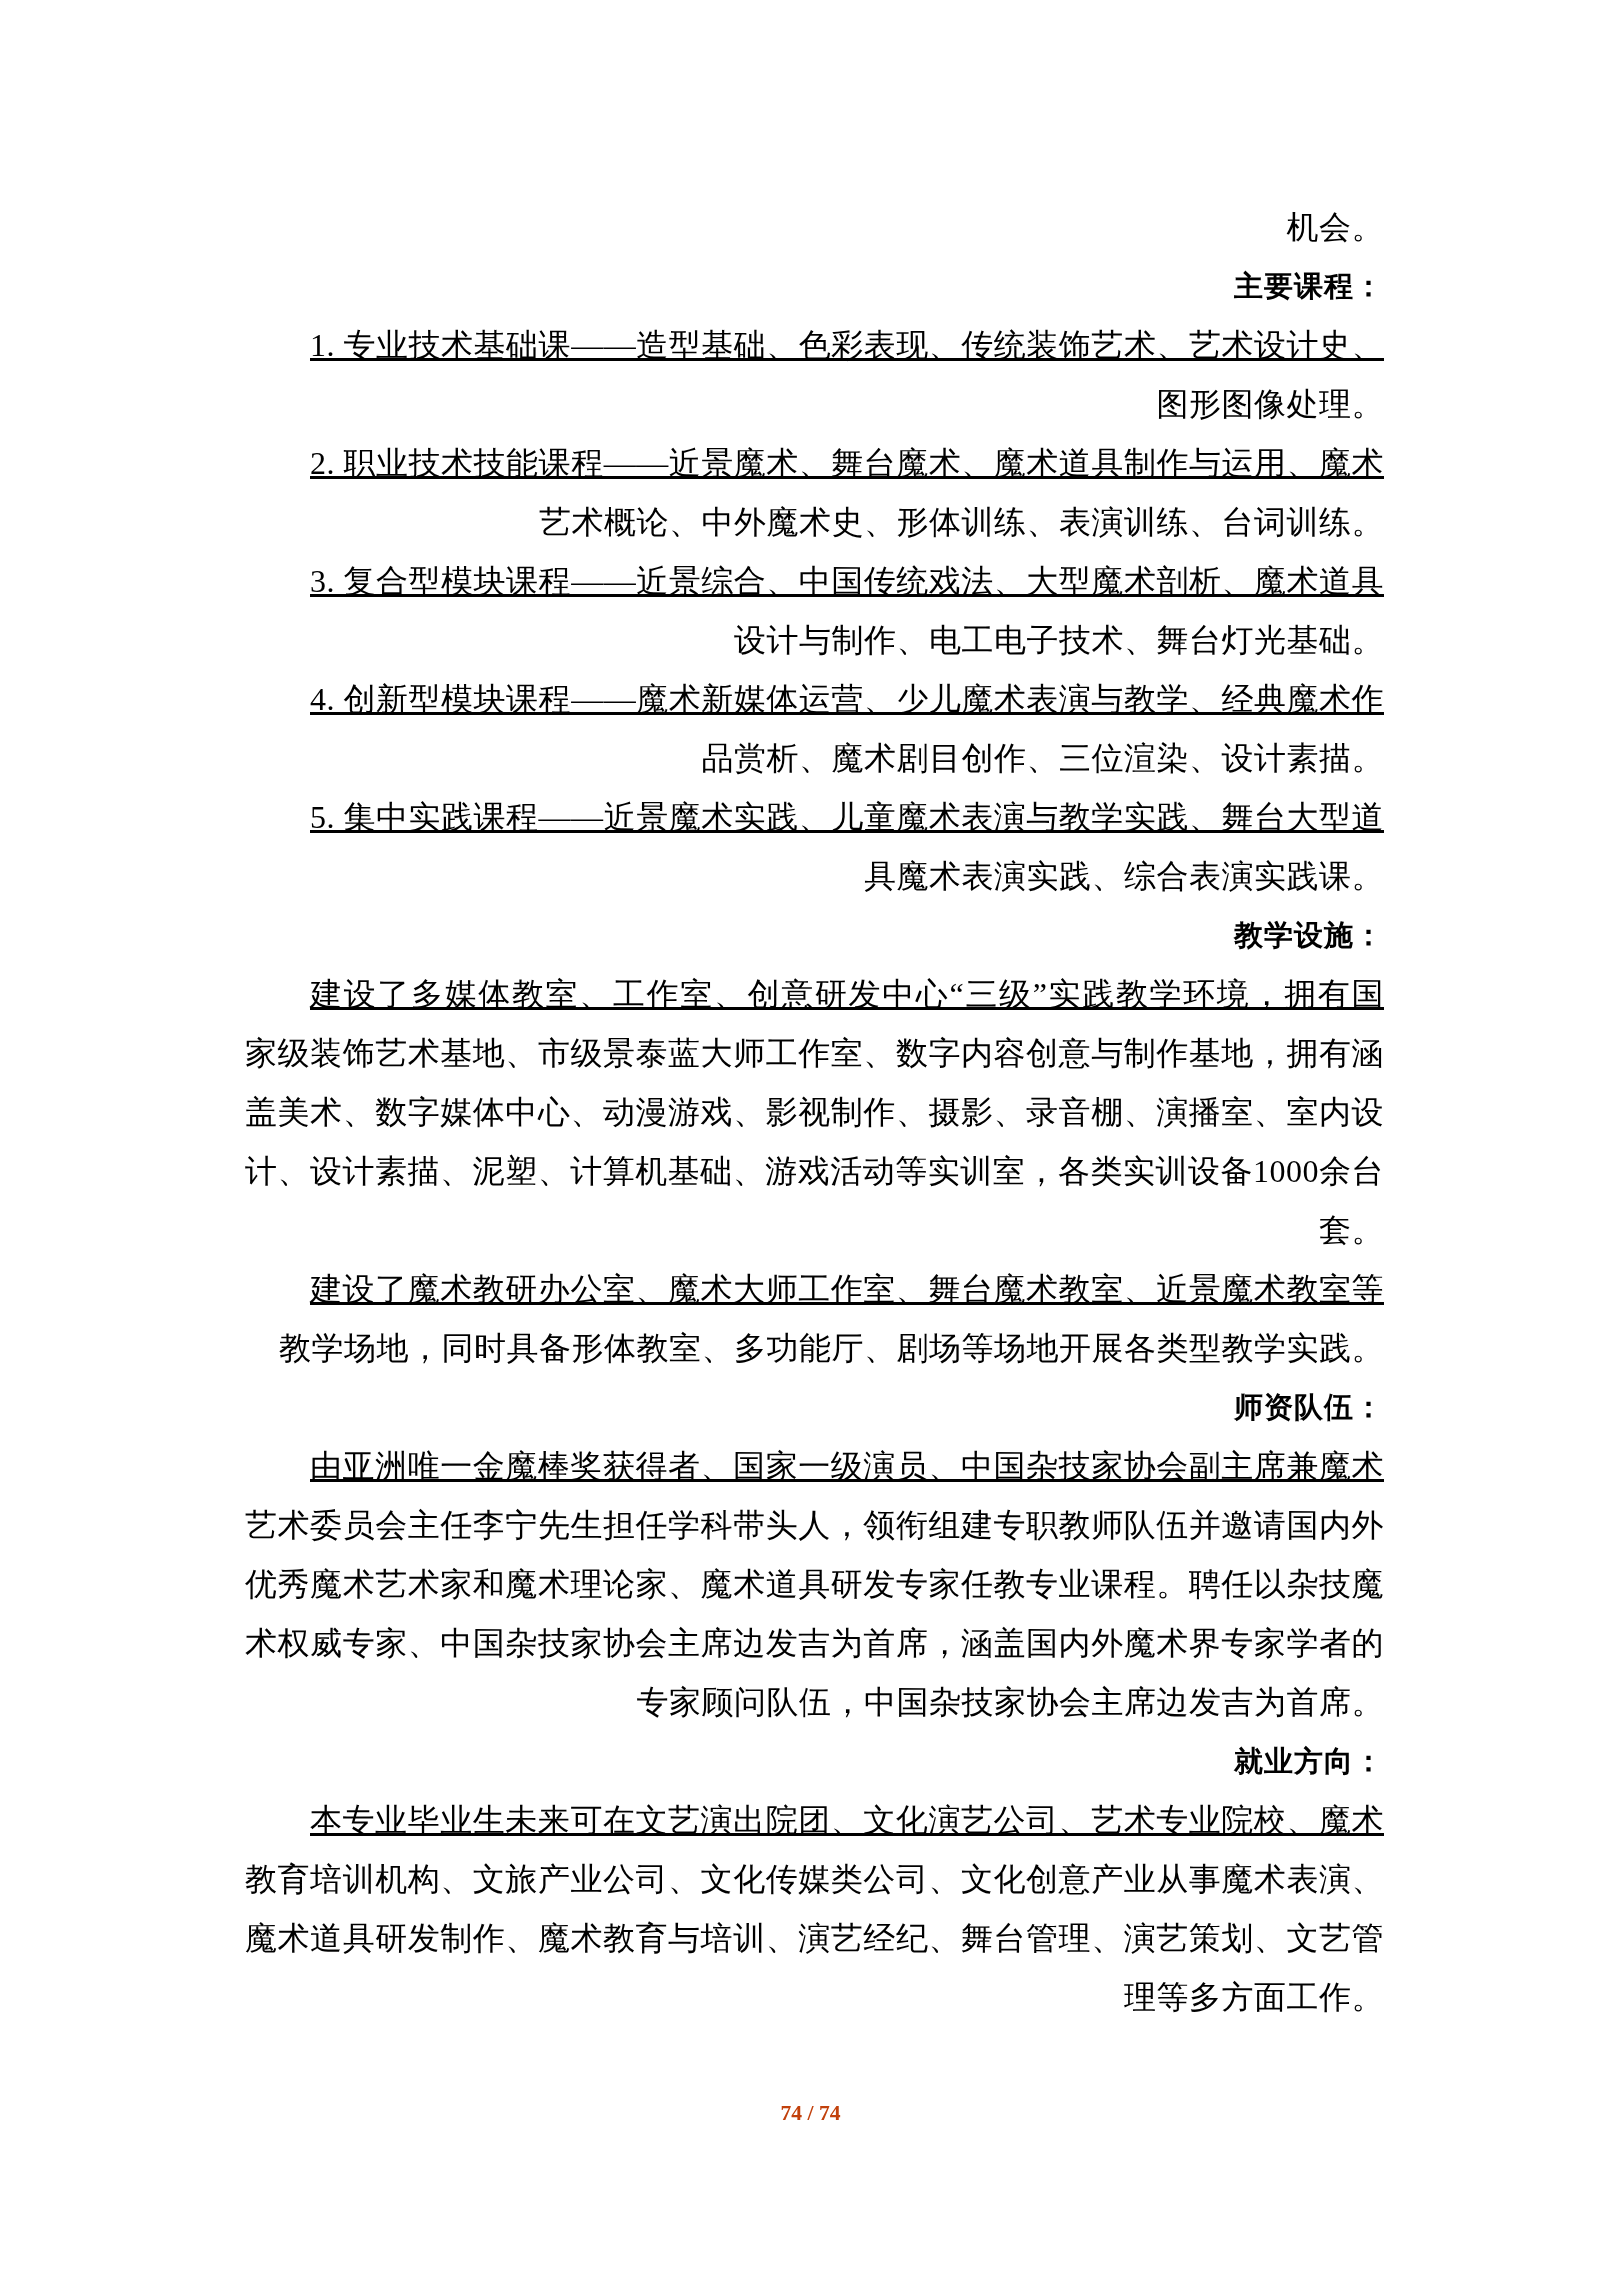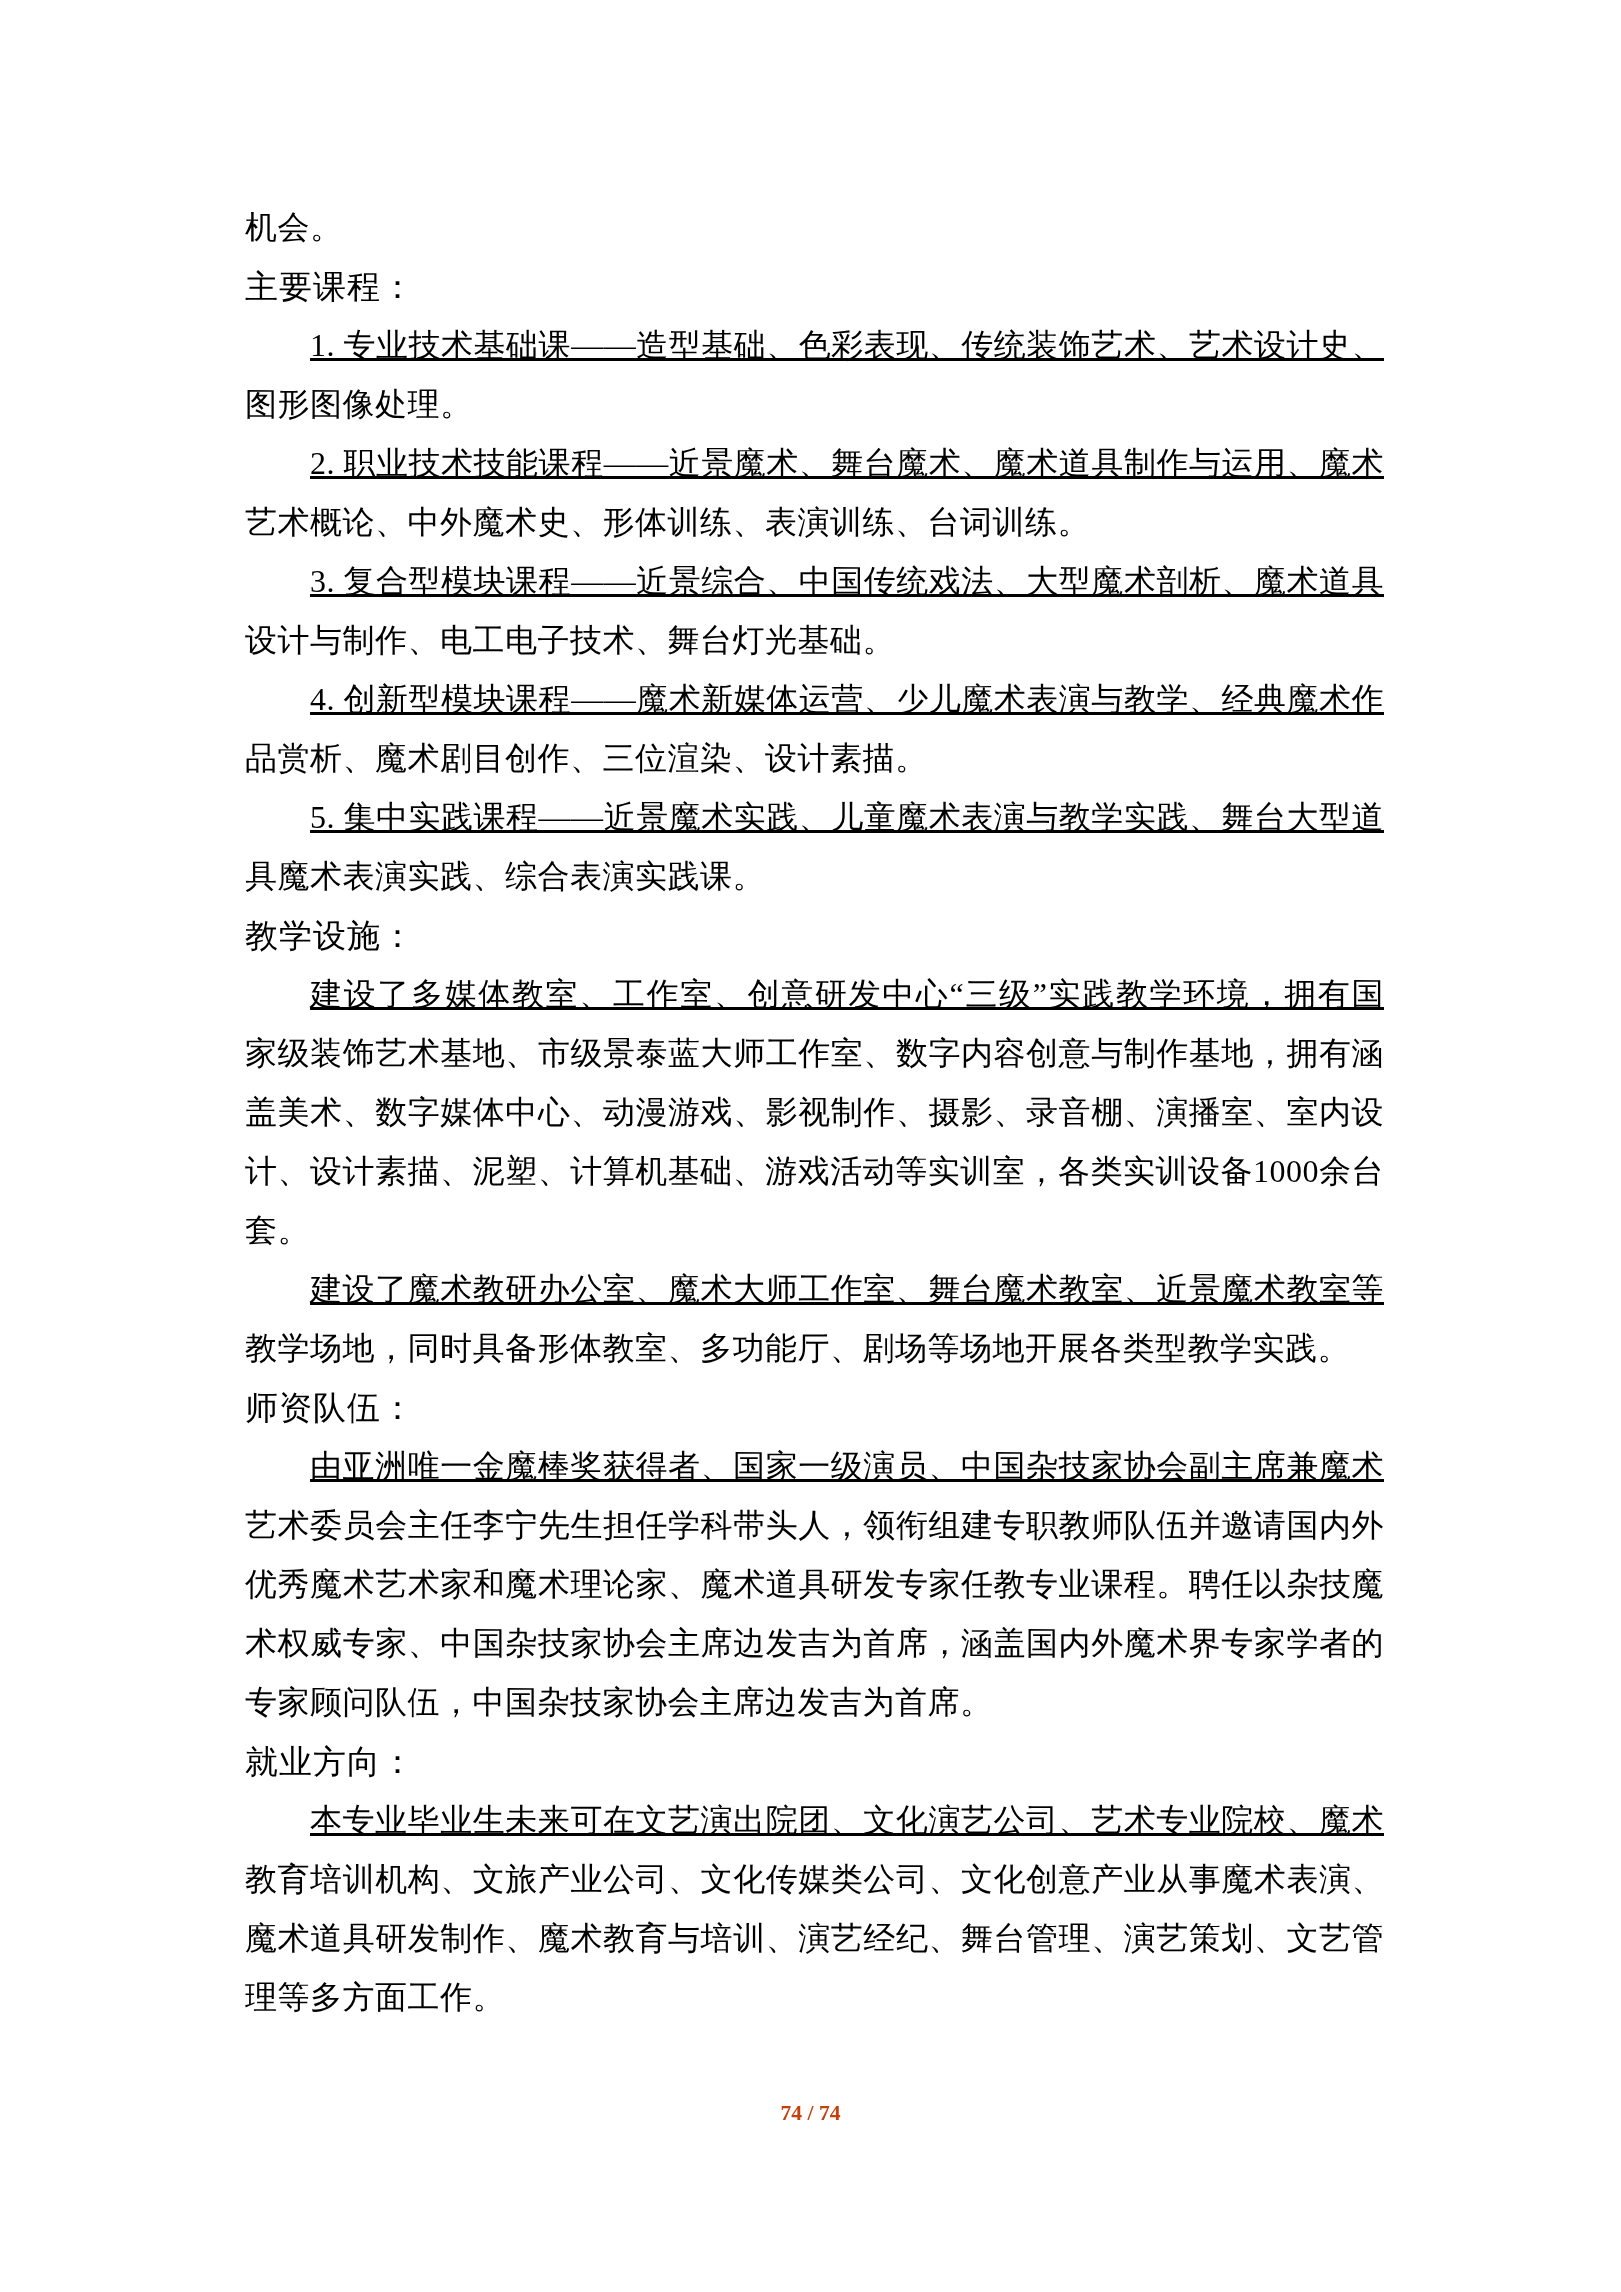--- a/index.html
+++ b/index.html
@@ -19,38 +19,38 @@
   .content {
     position: absolute;
     left: 245px;
     top: 198px;
     width: 1139px;
   }
   .line {
     font-size: 32px;
     line-height: 59px;
     height: 59px;
-    text-align: left;
+    text-align: right;
     letter-spacing: 0.5px;
     white-space: nowrap;
   }
   .line.fill {
     white-space: normal;
     text-align: justify;
     text-align-last: justify;
     overflow: hidden;
   }
   .line.indent {
     padding-left: 65px;
     text-decoration: underline;
   }
   .line.heading {
     font-family: "Liberation Sans", "DejaVu Sans", sans-serif;
-    font-weight: 400;
-    font-size: 33px;
+    font-weight: 700;
+    font-size: 29px;
     letter-spacing: 1px;
   }
   .footer {
     position: absolute;
     top: 2099px;
     left: 0;
     width: 100%;
     text-align: center;
     font-family: "Liberation Serif", "DejaVu Serif", serif;
     font-weight: 700;

